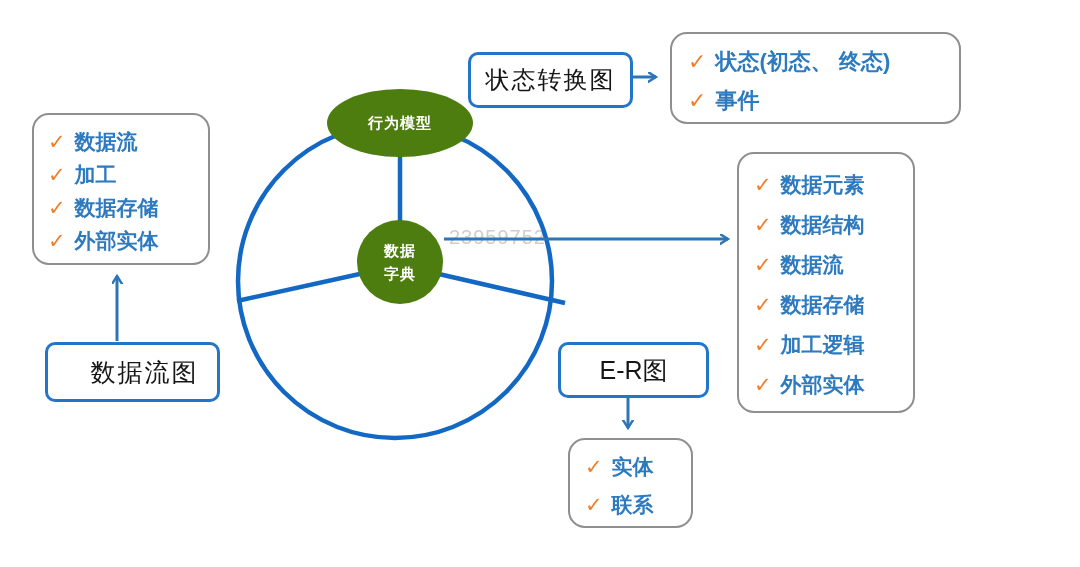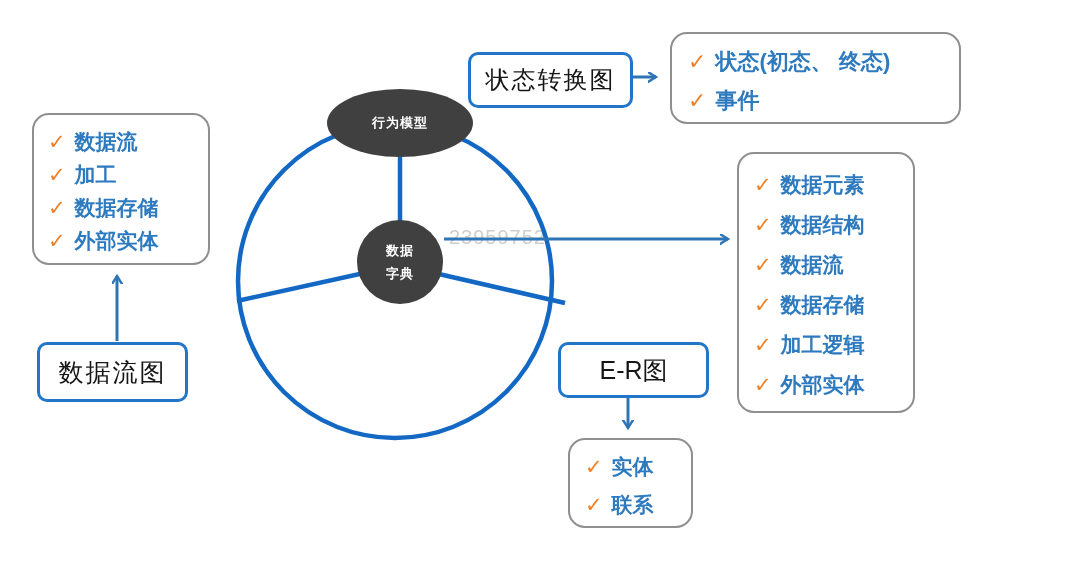--- a/index.html
+++ b/index.html
@@ -6,35 +6,35 @@
   .canvas{
     position:relative;width:1080px;height:567px;background:#ffffff;overflow:hidden;
     font-family:"Liberation Sans","DejaVu Sans",sans-serif;
   }
   .underlay{position:absolute;left:0;top:0;z-index:1;}
   .watermark{
     position:absolute;left:449px;top:226px;z-index:0;
     font-size:20px;color:#c2c2c2;opacity:.8;letter-spacing:1px;font-weight:normal;
   }
   .ellipse{
-    position:absolute;z-index:2;background:#404040;border-radius:50%;
+    position:absolute;z-index:2;background:#4d7c0f;border-radius:50%;
     display:flex;align-items:center;justify-content:center;text-align:center;
-    color:#ffffff;font-weight:bold;font-size:13px;letter-spacing:1px;
+    color:#ffffff;font-weight:bold;font-size:15px;letter-spacing:1px;
   }
   .e-behavior{left:327px;top:89px;width:146px;height:68px;}
   .e-function{left:160px;top:272px;width:150px;height:62px;}
   .e-datamodel{left:491px;top:275px;width:152px;height:62px;}
   .e-dict{left:357px;top:220px;width:86px;height:84px;line-height:23px;text-align:right;}
   .bbox{
     position:absolute;z-index:3;background:#ffffff;border:3.5px solid #2376c7;border-radius:10px;
     display:flex;align-items:center;justify-content:center;
     color:#161616;font-size:25px;letter-spacing:2px;
   }
   .b-state{left:468px;top:52px;width:159px;height:50px;font-size:24px;}
-  .b-dfd{left:37px;top:342px;width:145px;height:54px;}
+  .b-dfd{left:45px;top:342px;width:145px;height:54px;padding-left:24px;}
   .b-er{left:558px;top:342px;width:145px;height:50px;letter-spacing:0;}
   .clist{
     position:absolute;z-index:3;background:#ffffff;border:2.5px solid #8f8f8f;border-radius:17px;
     box-sizing:border-box;color:#2e7abf;font-weight:bold;
   }
   .clist .item{display:flex;align-items:center;}
   .clist .check{color:#f07e26;margin-right:9px;font-weight:bold;}
   .l-state{left:670px;top:32px;width:291px;height:92px;padding:8px 0 0 16px;font-size:22px;}
   .l-state .item{height:39px;}
   .l-dfd{left:32px;top:113px;width:178px;height:152px;padding:10px 0 0 14px;font-size:21px;}

